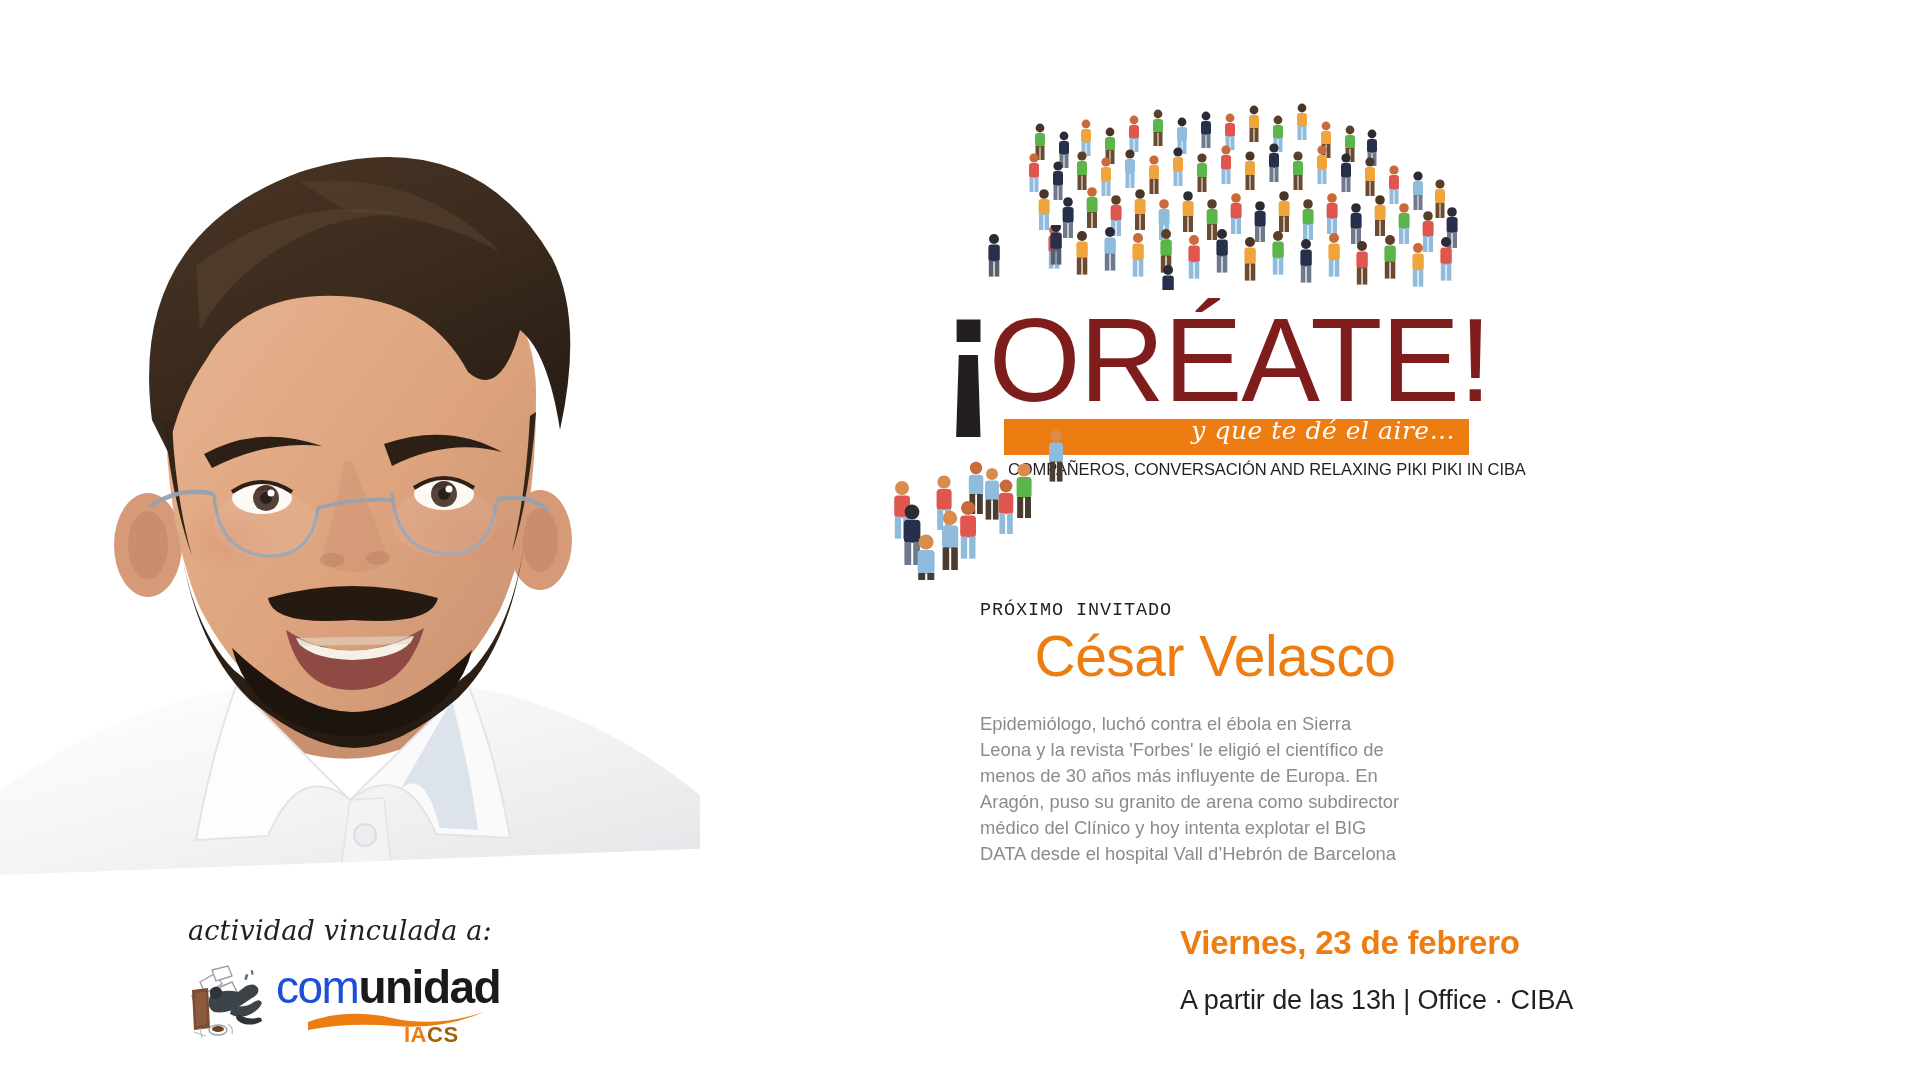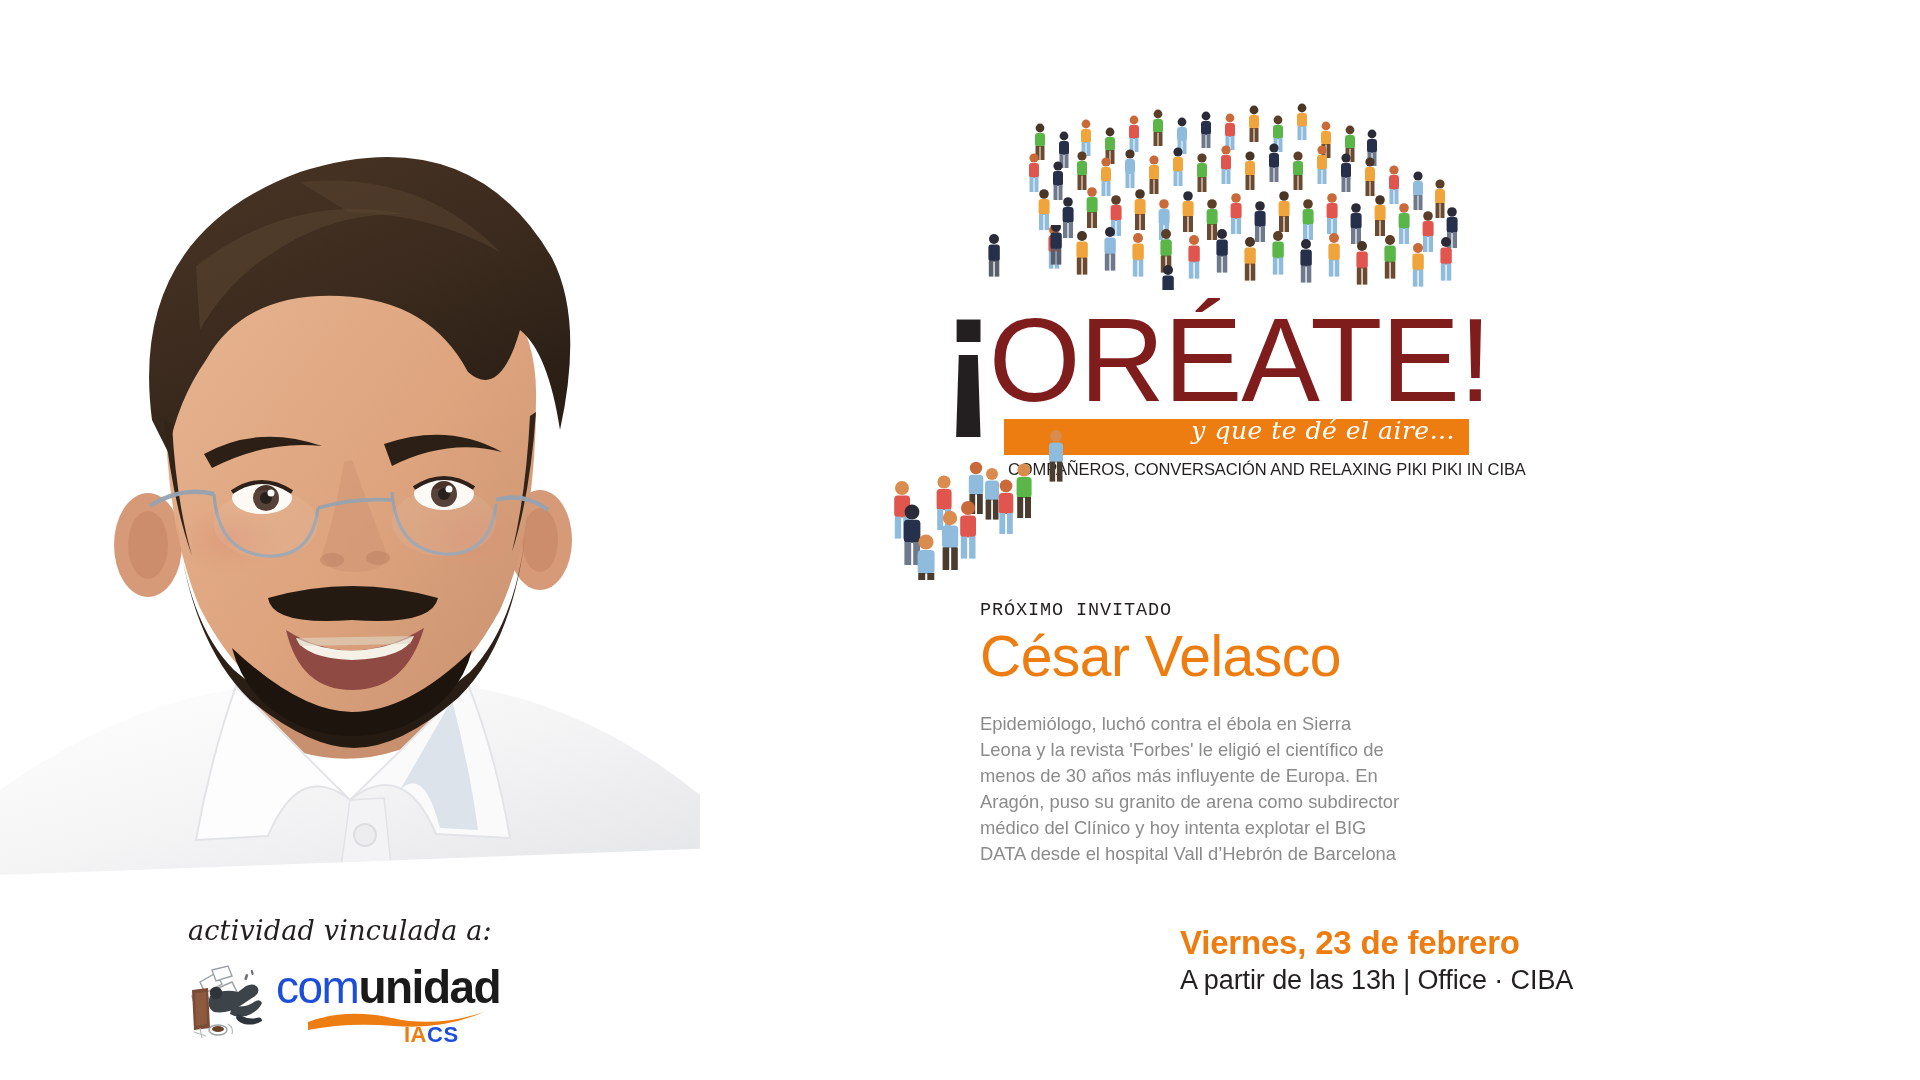--- a/index.html
+++ b/index.html
@@ -53,21 +53,21 @@
   }
 
   
   .guest{position:absolute;left:980px;top:600px;width:470px;}
   .guest-kicker{
     font-size:18.5px;color:#231f20;letter-spacing:.9px;
     font-family:Liberation Mono, monospace;
   }
   .guest-name{
     font-size:57px;color:#ED7D11;font-weight:400;letter-spacing:-.5px;
-    margin-top:6px;line-height:1.05;
+    margin-top:6px;line-height:1.05;text-align:center;
   }
   .guest-bio{
     margin-top:24px;font-size:18.4px;line-height:1.42;color:#8b8b8b;
     width:425px;
   }
 
   
   .foot-left{position:absolute;left:188px;top:915px;}
   .vinculada{
     font-size:27px;font-style:italic;color:#231f20;
@@ -80,29 +80,29 @@
     letter-spacing:-1.5px;white-space:nowrap;line-height:1;
   }
   .cl-com{color:#1d4ed8;}
   .cl-unidad{color:#1a1a1a;font-weight:700;}
   .cl-swoosh{position:absolute;left:118px;top:38px;width:180px;height:26px;}
   .cl-iacs{
     position:absolute;left:216px;top:56px;font-size:22px;font-weight:700;
     letter-spacing:.5px;line-height:1;
   }
   .cl-ia{color:#ED7D11;}
-  .cl-cs{color:#1d4ed8;}
+  .cl-cs{color:#a16207;}
 
   
   .foot-right{position:absolute;left:1180px;top:925px;}
   .date-line{
     font-size:33px;font-weight:700;color:#ED7D11;letter-spacing:-.2px;line-height:1.1;
   }
   .time-line{
-    margin-top:4px;font-size:27px;color:#231f20;font-weight:400;letter-spacing:-.1px;
+    margin-top:24px;font-size:27px;color:#231f20;font-weight:400;letter-spacing:-.1px;
   }
 </style>
 </head>
 <body>
 
 <div class="poster">
 
   <div class="photo-wrap">
     <div class="photo-clip">
       <svg class="portrait" viewBox="0 0 700 875" preserveAspectRatio="xMidYMid slice">

